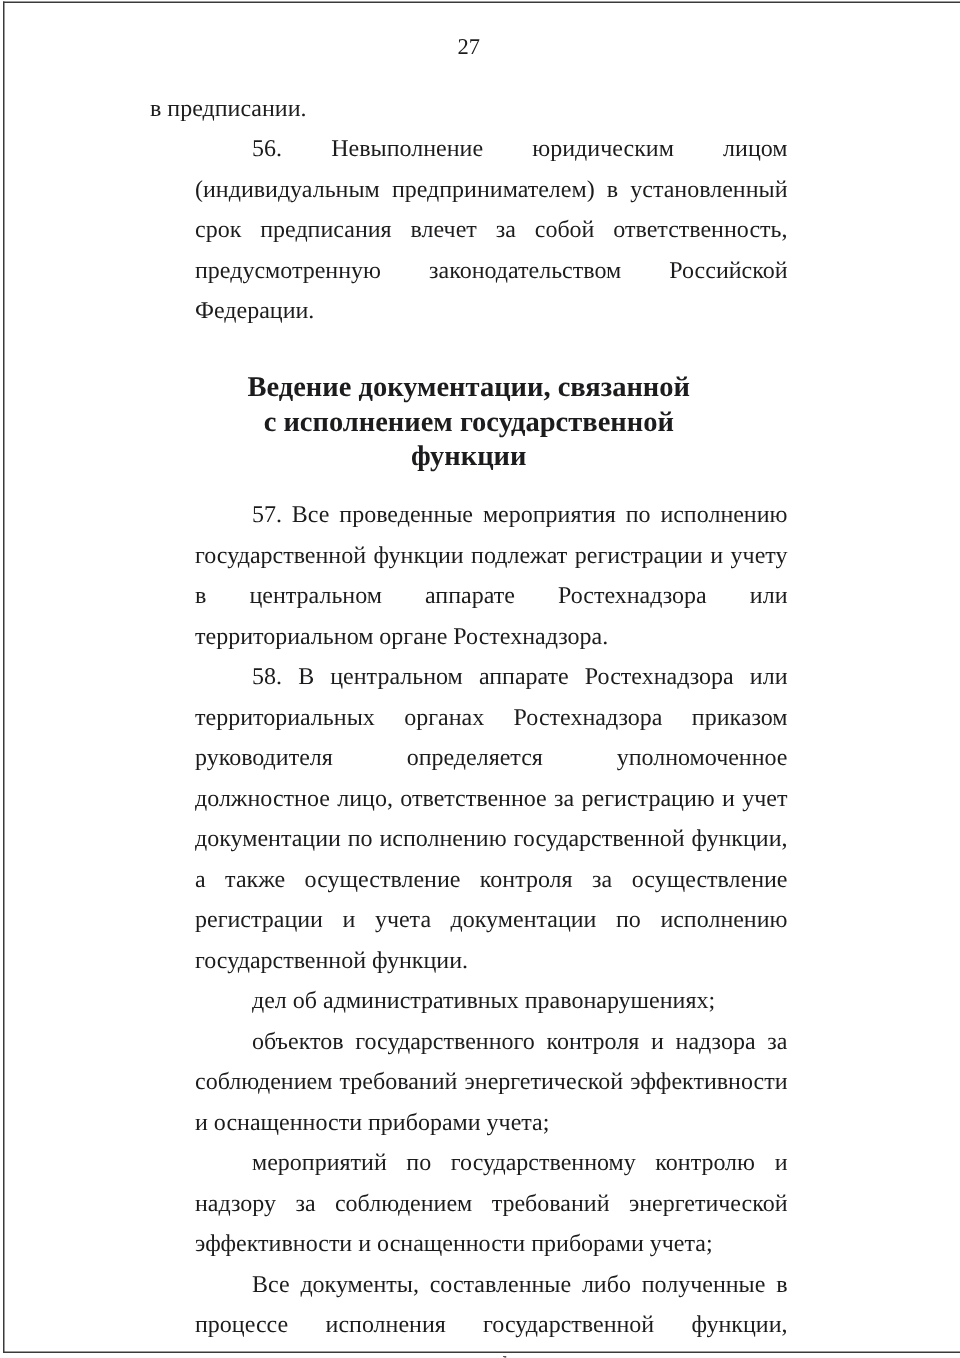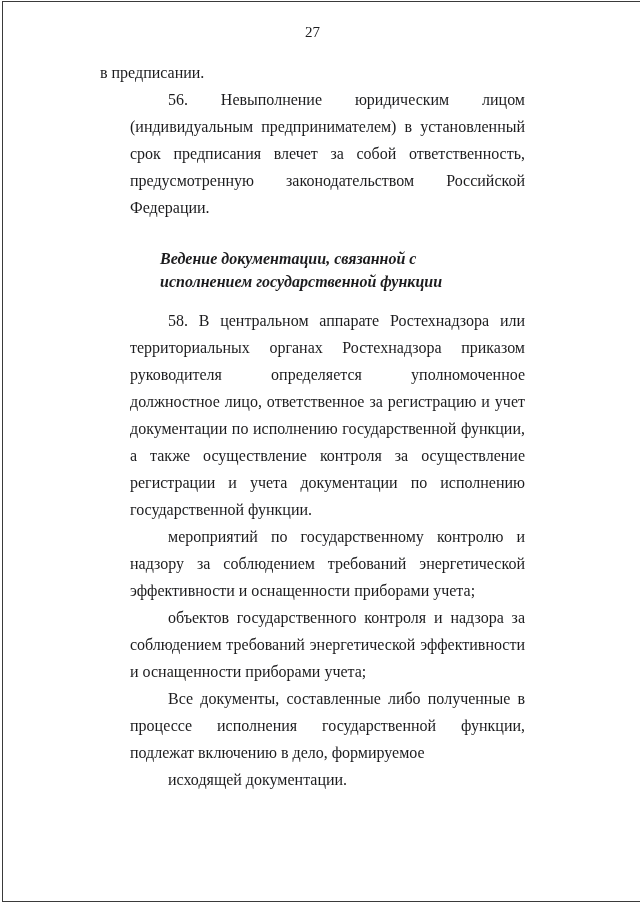--- a/index.html
+++ b/index.html
@@ -42,50 +42,51 @@
     font-size: 16px;
     line-height: 27px;
     text-align: justify;
   }
   p.indent {
     text-indent: 38px;
     margin-left: 30px;
   }
   h2.doc-heading {
     margin: 26px 0 14px 0;
-    font-size: 16px;
+    font-size: 19px;
     line-height: 23px;
-    text-align: left;
+    text-align: center;
     font-weight: bold;
     padding: 0 60px;
-    font-style: italic;
   }
 </style>
 </head>
 <body>
 
 <div class="scan-frame"></div>
 
 <div class="page">
 
   <p class="page-number">27</p>
 
   <p class="para">в предписании.</p>
 
   <p class="para indent">56. Невыполнение юридическим лицом (индивидуальным предпринимателем) в установленный срок предписания влечет за собой ответственность, предусмотренную законодательством Российской Федерации.</p>
 
   <h2 class="doc-heading">Ведение документации, связанной с исполнением государственной функции</h2>
 
+  <p class="para indent">57. Все проведенные мероприятия по исполнению государственной функции подлежат регистрации и учету в центральном аппарате Ростехнадзора или территориальном органе Ростехнадзора.</p>
 
   <p class="para indent">58. В центральном аппарате Ростехнадзора или территориальных органах Ростехнадзора приказом руководителя определяется уполномоченное должностное лицо, ответственное за регистрацию и учет документации по исполнению государственной функции, а также осуществление контроля за осуществление регистрации и учета документации по исполнению государственной функции.</p>
 
 
+  <p class="para indent">дел об административных правонарушениях;</p>
+
+  <p class="para indent">объектов государственного контроля и надзора за соблюдением требований энергетической эффективности и оснащенности приборами учета;</p>
 
   <p class="para indent">мероприятий по государственному контролю и надзору за соблюдением требований энергетической эффективности и оснащенности приборами учета;</p>
-
-  <p class="para indent">объектов государственного контроля и надзора за соблюдением требований энергетической эффективности и оснащенности приборами учета;</p>
 
 
   <p class="para indent">Все документы, составленные либо полученные в процессе исполнения государственной функции, подлежат включению в дело, формируемое</p>
 
   <p class="para indent">исходящей документации.</p>
 
 </div>
 
 </body></html>

